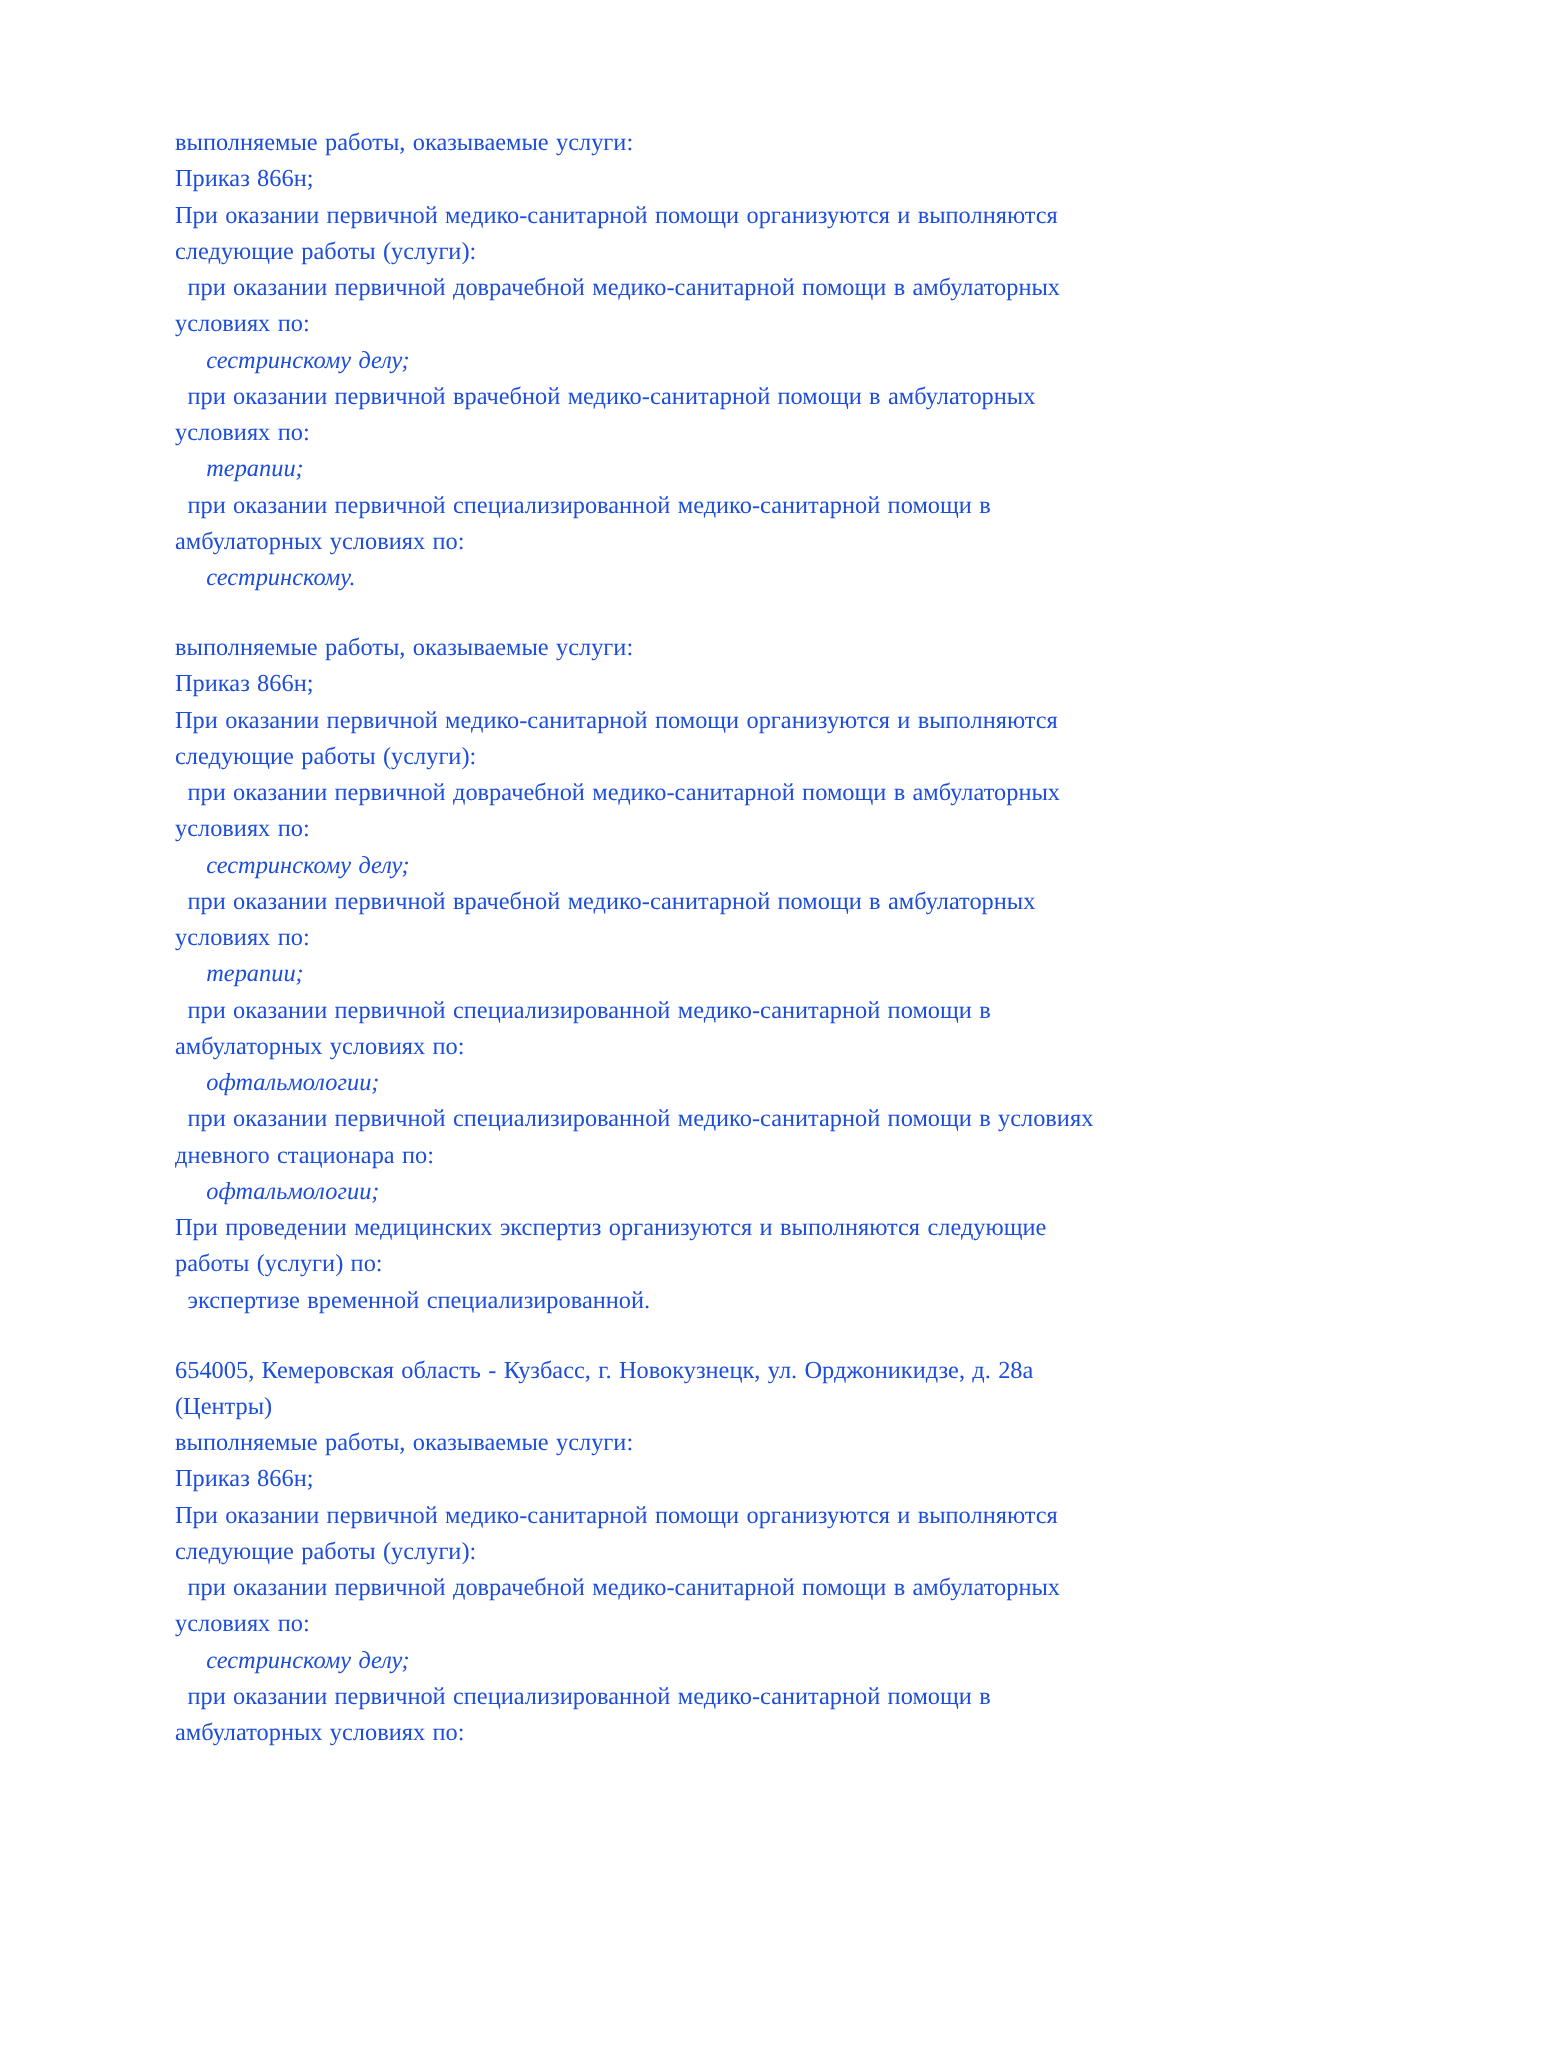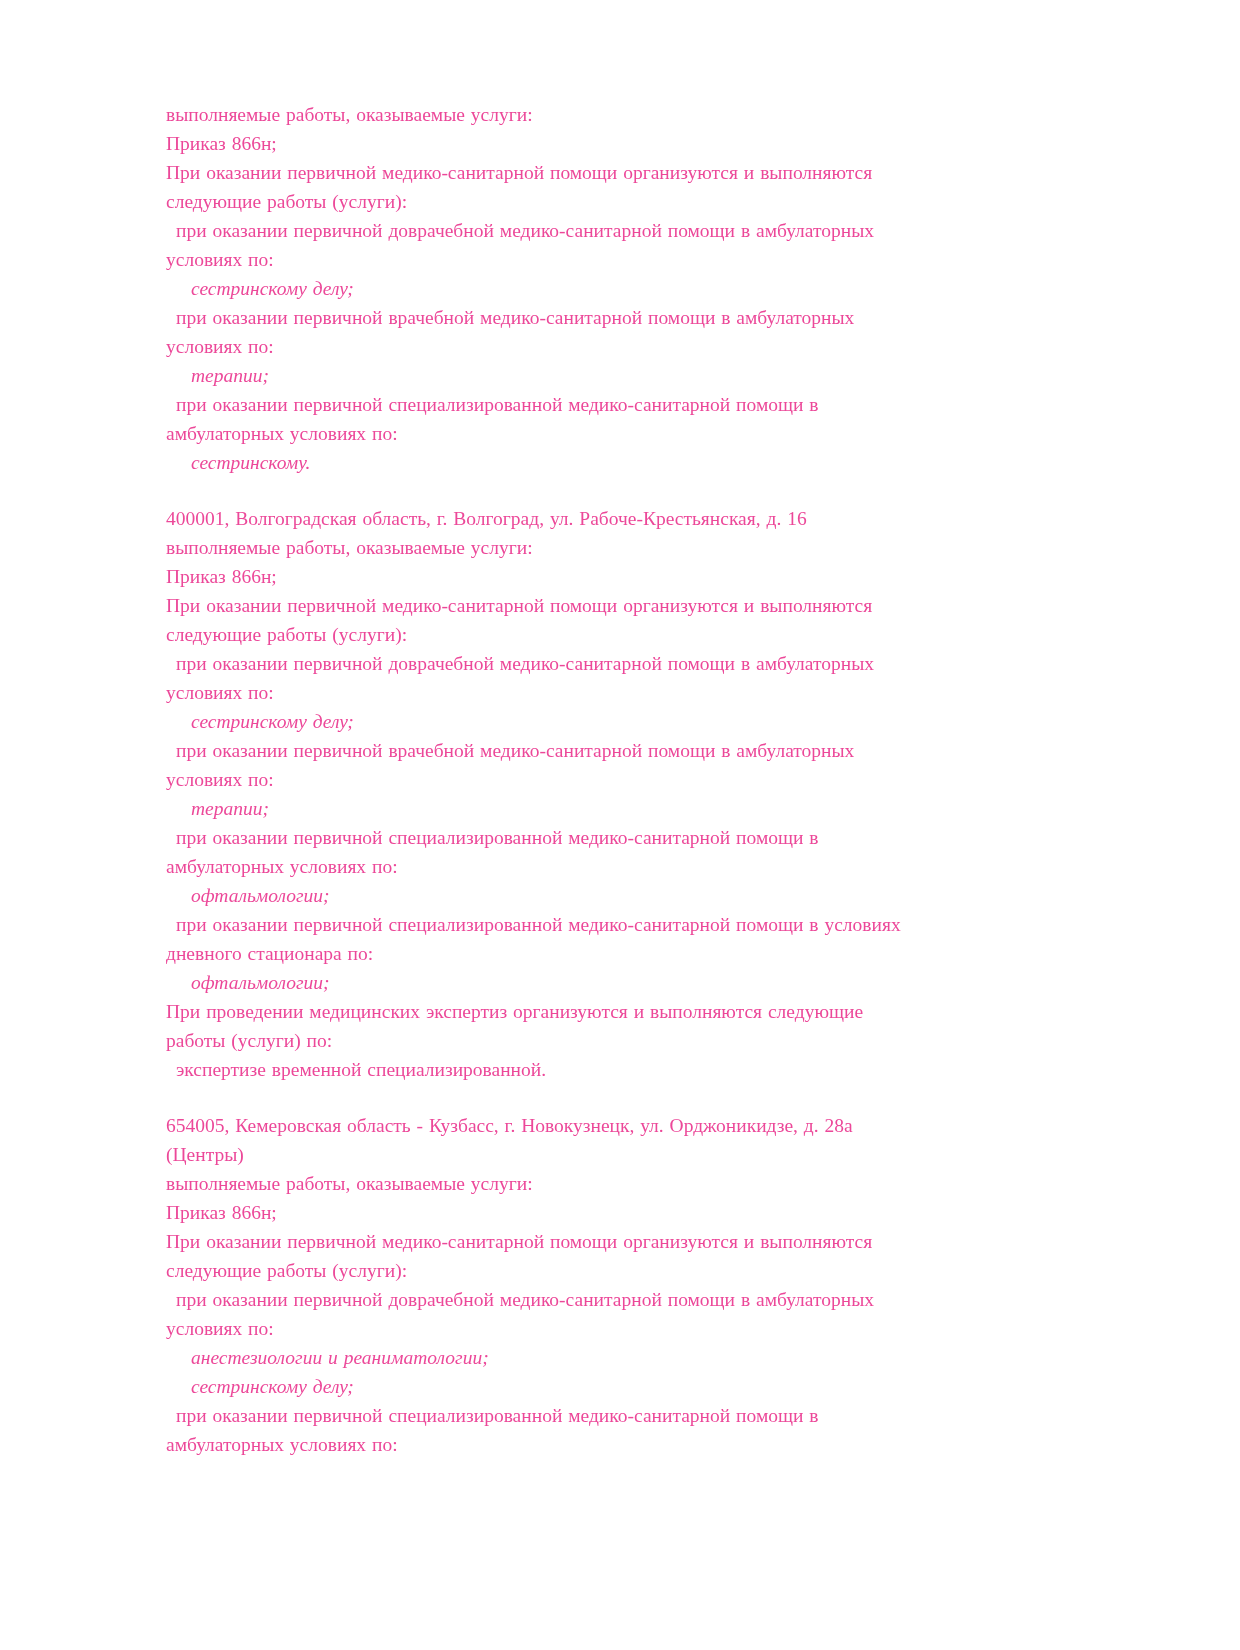--- a/index.html
+++ b/index.html
@@ -5,27 +5,26 @@
   html, body {
     margin: 0;
     padding: 0;
     background: #ffffff;
   }
   .page {
     position: relative;
     width: 1024px;
     min-height: 1650px;
     background: #ffffff;
-    color: #ec4899;
+    color: #1d4ed8;
     font-family: "Liberation Serif", "DejaVu Serif", serif;
     font-size: 19.5px;
     line-height: 29px;
     box-sizing: border-box;
     padding: 100px 133px 60px 140px;
-    margin-left: 26px;
   }
   .section { margin: 0; }
   .section + .section { margin-top: 27px; }
   .para {
     margin: 0;
     padding: 0;
     text-indent: 0;
     word-spacing: 1px;
   }
   .para.indent-1 { text-indent: 10px; }
@@ -41,39 +40,37 @@
         <div class="para indent-0">Приказ 866н;</div>
         <div class="para indent-0">При оказании первичной медико-санитарной помощи организуются и выполняются следующие работы (услуги):</div>
         <div class="para indent-1">при оказании первичной доврачебной медико-санитарной помощи в амбулаторных условиях по:</div>
         <div class="para indent-2">сестринскому делу;</div>
         <div class="para indent-1">при оказании первичной врачебной медико-санитарной помощи в амбулаторных условиях по:</div>
         <div class="para indent-2">терапии;</div>
         <div class="para indent-1">при оказании первичной специализированной медико-санитарной помощи в амбулаторных условиях по:</div>
         <div class="para indent-2">сестринскому.</div>
       </div>
       <div class="section">
-        <div class="para indent-0">400001, Волгоградская область, г. Волгоград, ул. Рабоче-Крестьянская, д. 16</div>
         <div class="para indent-0">выполняемые работы, оказываемые услуги:</div>
         <div class="para indent-0">Приказ 866н;</div>
         <div class="para indent-0">При оказании первичной медико-санитарной помощи организуются и выполняются следующие работы (услуги):</div>
         <div class="para indent-1">при оказании первичной доврачебной медико-санитарной помощи в амбулаторных условиях по:</div>
         <div class="para indent-2">сестринскому делу;</div>
         <div class="para indent-1">при оказании первичной врачебной медико-санитарной помощи в амбулаторных условиях по:</div>
         <div class="para indent-2">терапии;</div>
         <div class="para indent-1">при оказании первичной специализированной медико-санитарной помощи в амбулаторных условиях по:</div>
         <div class="para indent-2">офтальмологии;</div>
         <div class="para indent-1">при оказании первичной специализированной медико-санитарной помощи в условиях дневного стационара по:</div>
         <div class="para indent-2">офтальмологии;</div>
         <div class="para indent-0">При проведении медицинских экспертиз организуются и выполняются следующие работы (услуги) по:</div>
         <div class="para indent-1">экспертизе временной специализированной.</div>
       </div>
       <div class="section">
         <div class="para indent-0">654005, Кемеровская область - Кузбасс, г. Новокузнецк, ул. Орджоникидзе, д. 28а (Центры)</div>
         <div class="para indent-0">выполняемые работы, оказываемые услуги:</div>
         <div class="para indent-0">Приказ 866н;</div>
         <div class="para indent-0">При оказании первичной медико-санитарной помощи организуются и выполняются следующие работы (услуги):</div>
         <div class="para indent-1">при оказании первичной доврачебной медико-санитарной помощи в амбулаторных условиях по:</div>
-        <div class="para indent-2">анестезиологии и реаниматологии;</div>
         <div class="para indent-2">сестринскому делу;</div>
         <div class="para indent-1">при оказании первичной специализированной медико-санитарной помощи в амбулаторных условиях по:</div>
       </div>
     </div>
 </div>
 
 </body></html>

